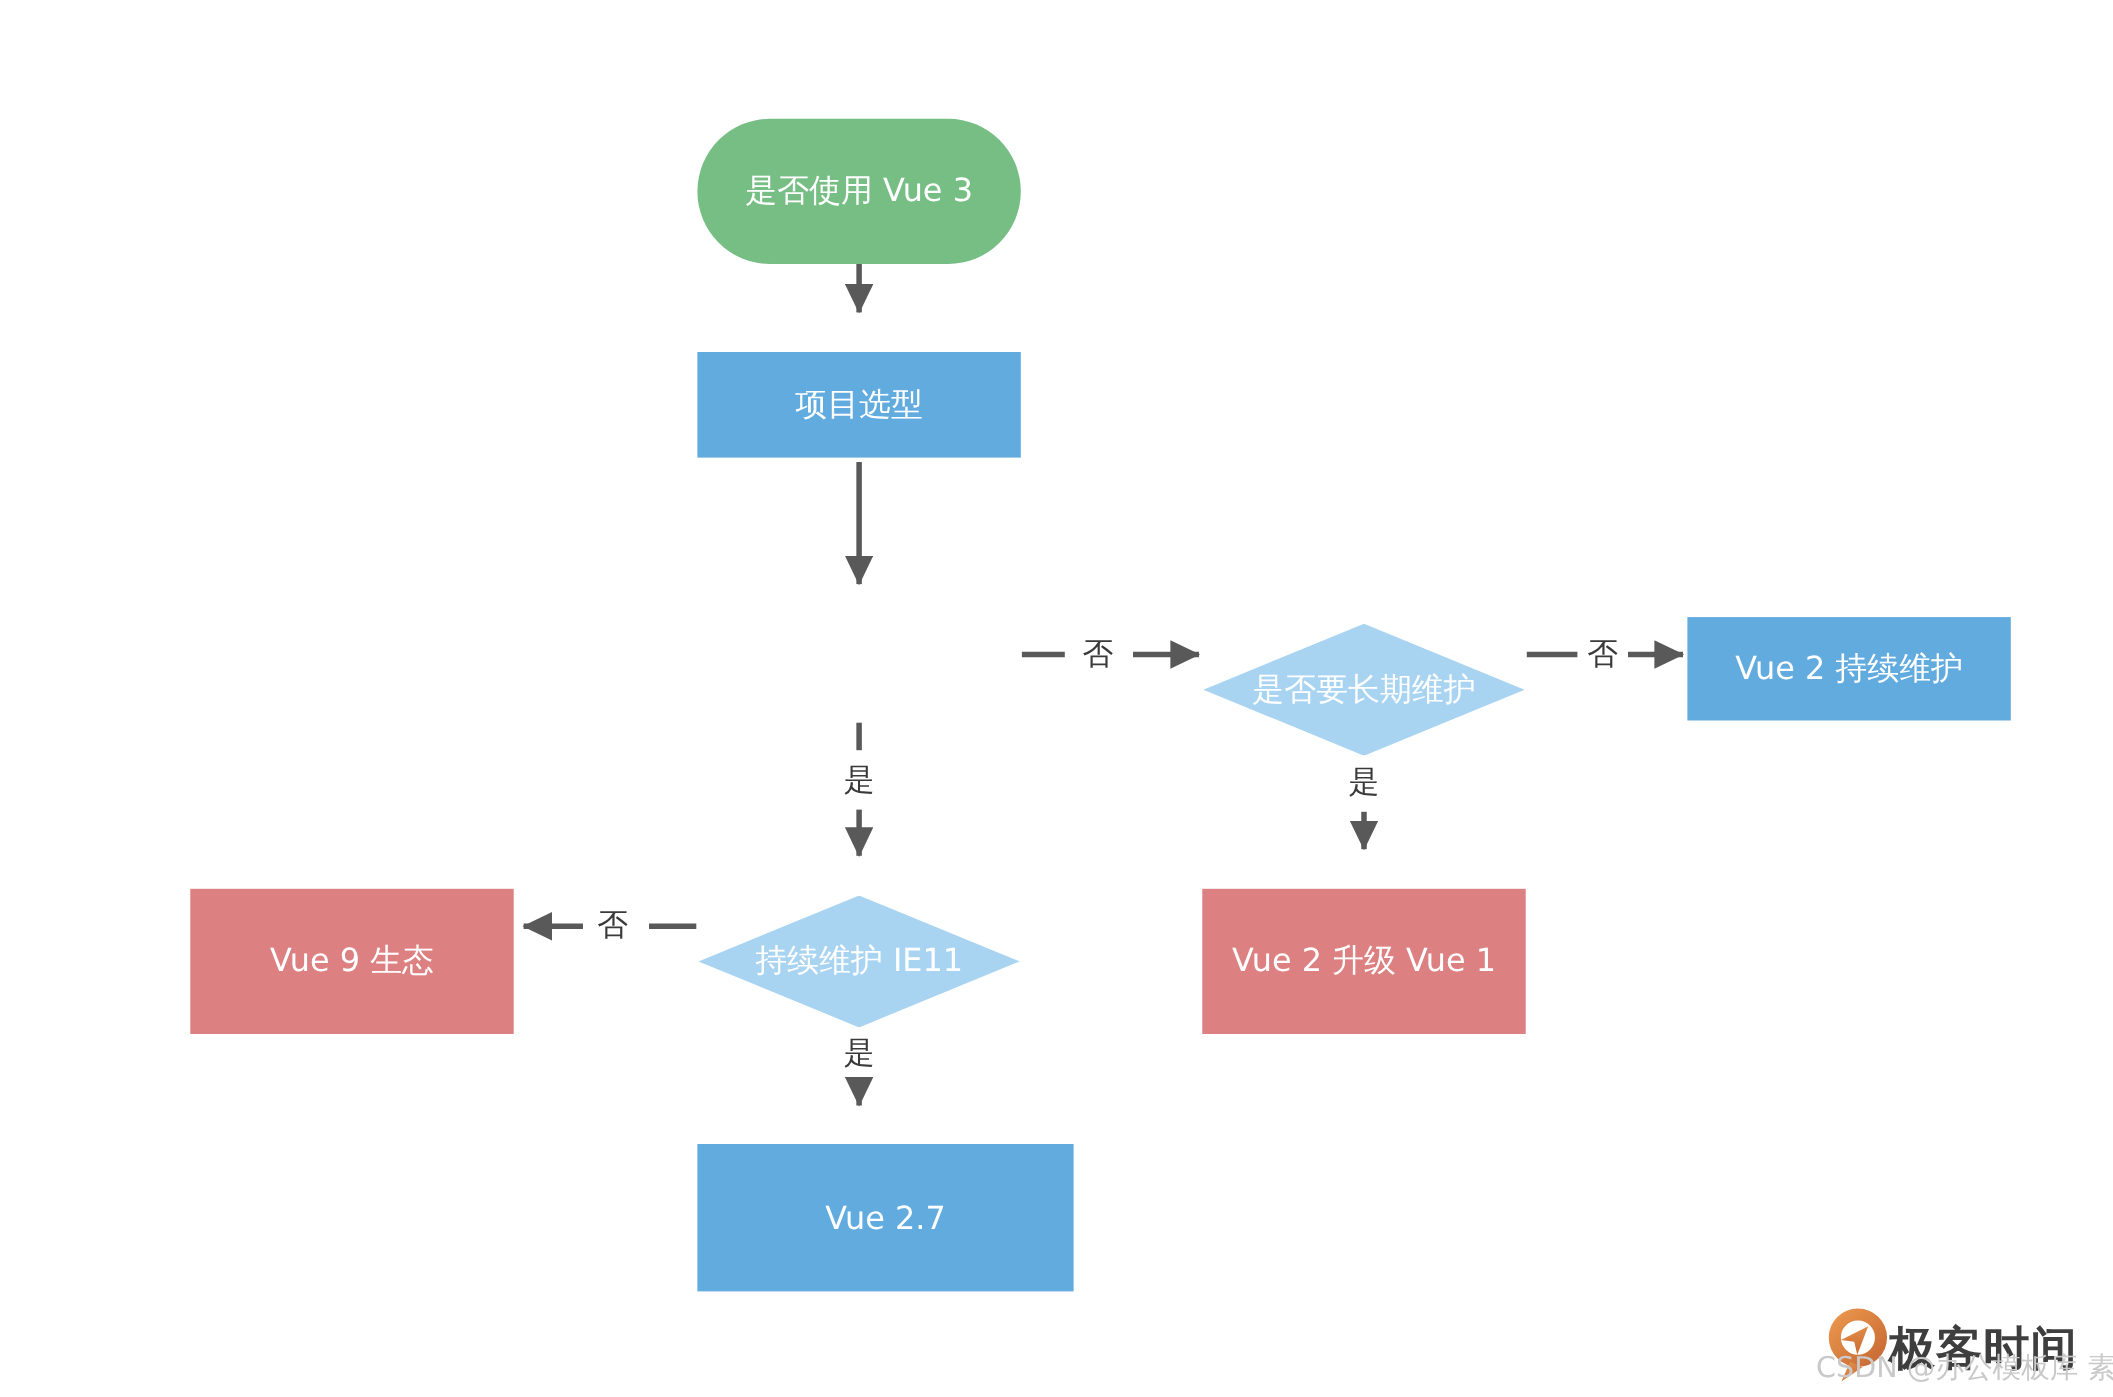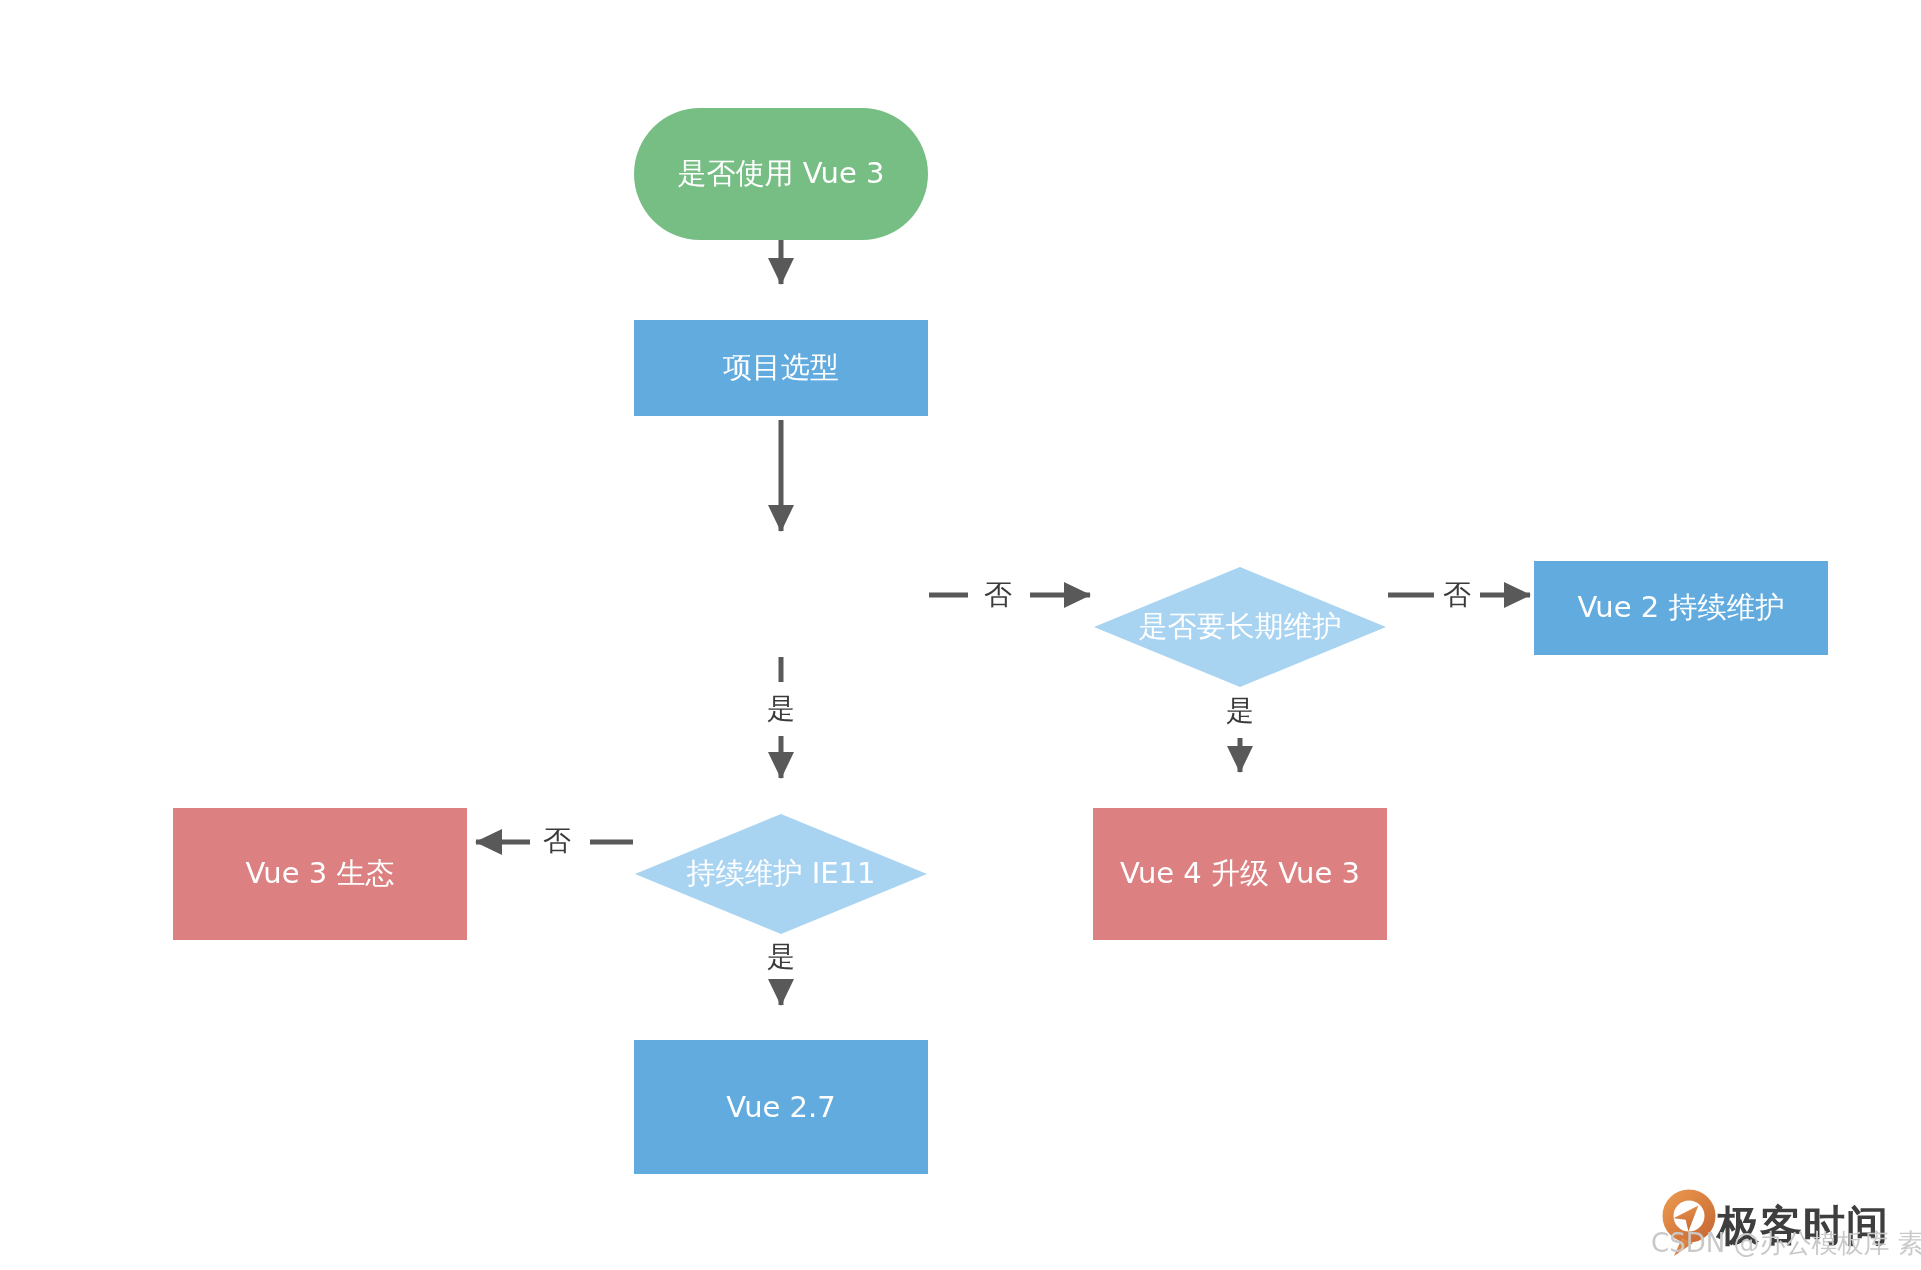--- a/index.html
+++ b/index.html
@@ -110,25 +110,25 @@
 
   <div class="node rect-blue" style="left:634px; top:288px; width:294px; height:96px;">项目选型</div>
 
 
   <div class="node diamond" style="left:1094px; top:535px; width:292px; height:120px;">是否要长期维护</div>
 
   <div class="node rect-blue" style="left:1534px; top:529px; width:294px; height:94px;">Vue 2 持续维护</div>
 
   <div class="node diamond" style="left:635px; top:782px; width:292px; height:120px;">持续维护 IE11</div>
 
-  <div class="node rect-red" style="left:173px; top:776px; width:294px; height:132px;">Vue 3 生态</div>
+  <div class="node rect-red" style="left:173px; top:776px; width:294px; height:132px;">Vue 9 生态</div>
 
-  <div class="node rect-red" style="left:1093px; top:776px; width:294px; height:132px;">Vue 4 升级 Vue 3</div>
+  <div class="node rect-red" style="left:1093px; top:776px; width:294px; height:132px;">Vue 2 升级 Vue 1</div>
 
-  <div class="node rect-blue" style="left:634px; top:1008px; width:294px; height:134px;">Vue 2.7</div>
+  <div class="node rect-blue" style="left:634px; top:1008px; width:342px; height:134px;">Vue 2.7</div>
 
   <div class="edge-label" style="left:998px; top:595px;">否</div>
   <div class="edge-label" style="left:1457px; top:595px;">否</div>
   <div class="edge-label" style="left:557px; top:841px;">否</div>
   <div class="edge-label" style="left:781px; top:709px;">是</div>
   <div class="edge-label" style="left:1240px; top:711px;">是</div>
   <div class="edge-label" style="left:781px; top:957px;">是</div>
 
   <div id="watermark">
     <svg id="brand-logo" width="56" height="70" viewBox="0 0 56 70">

